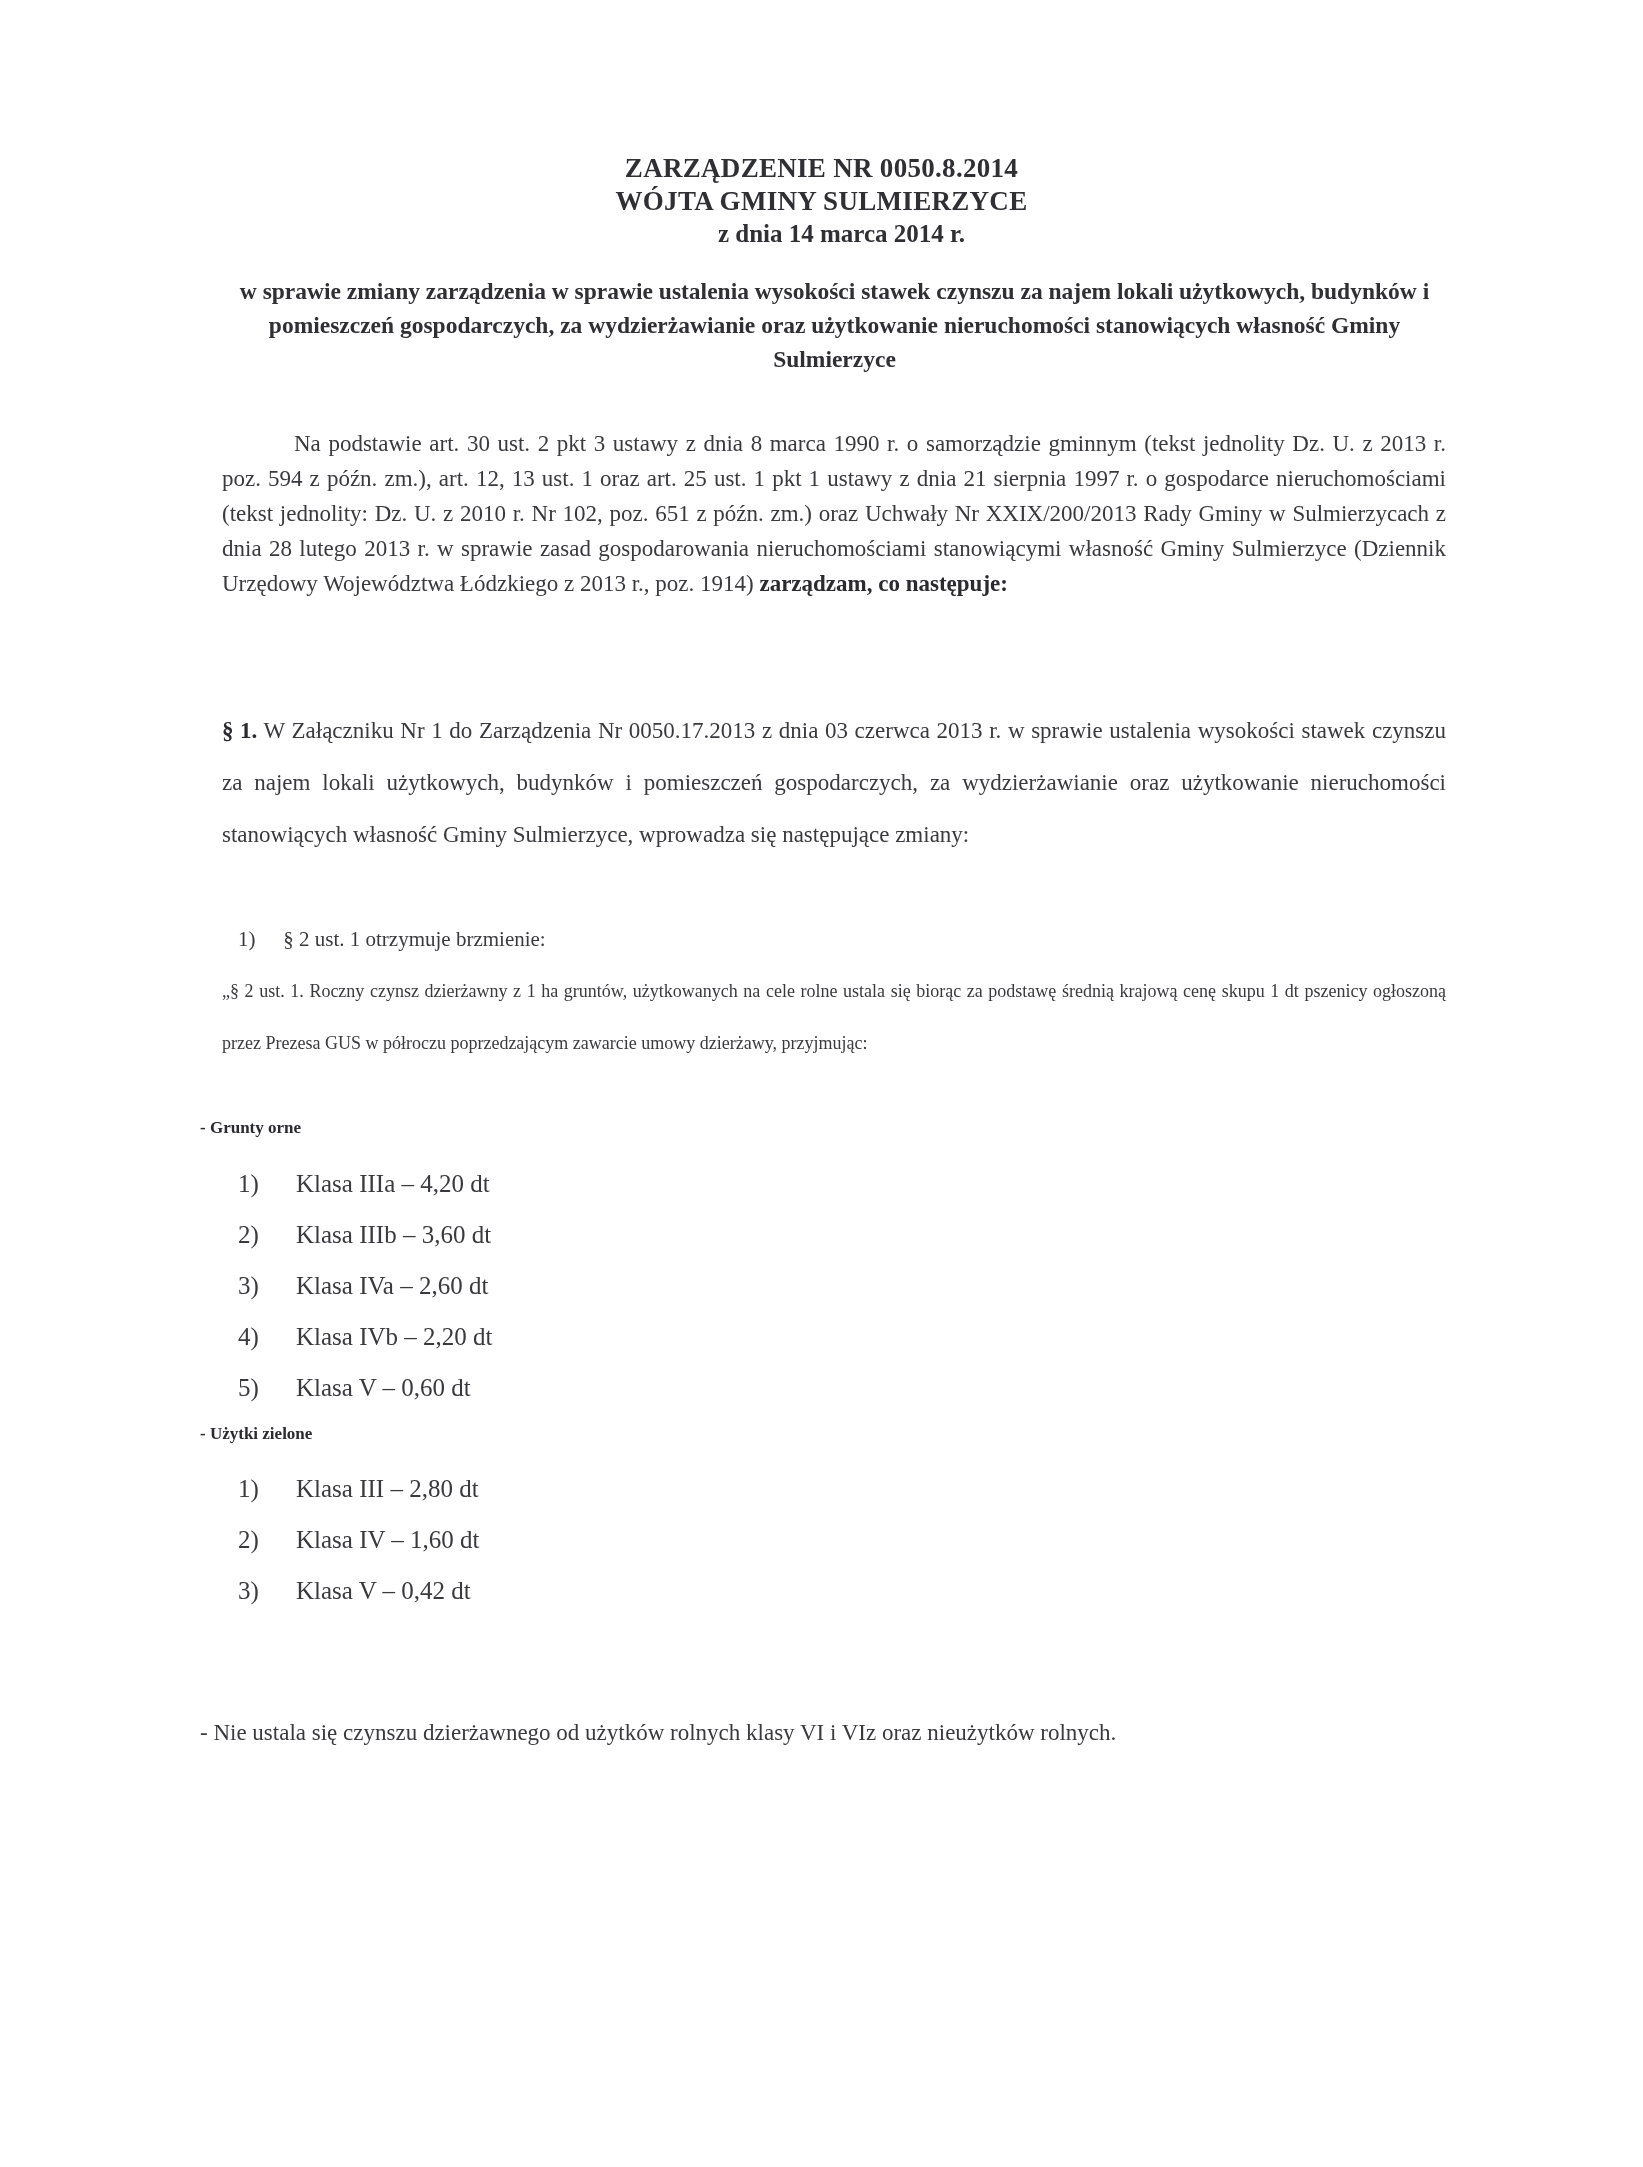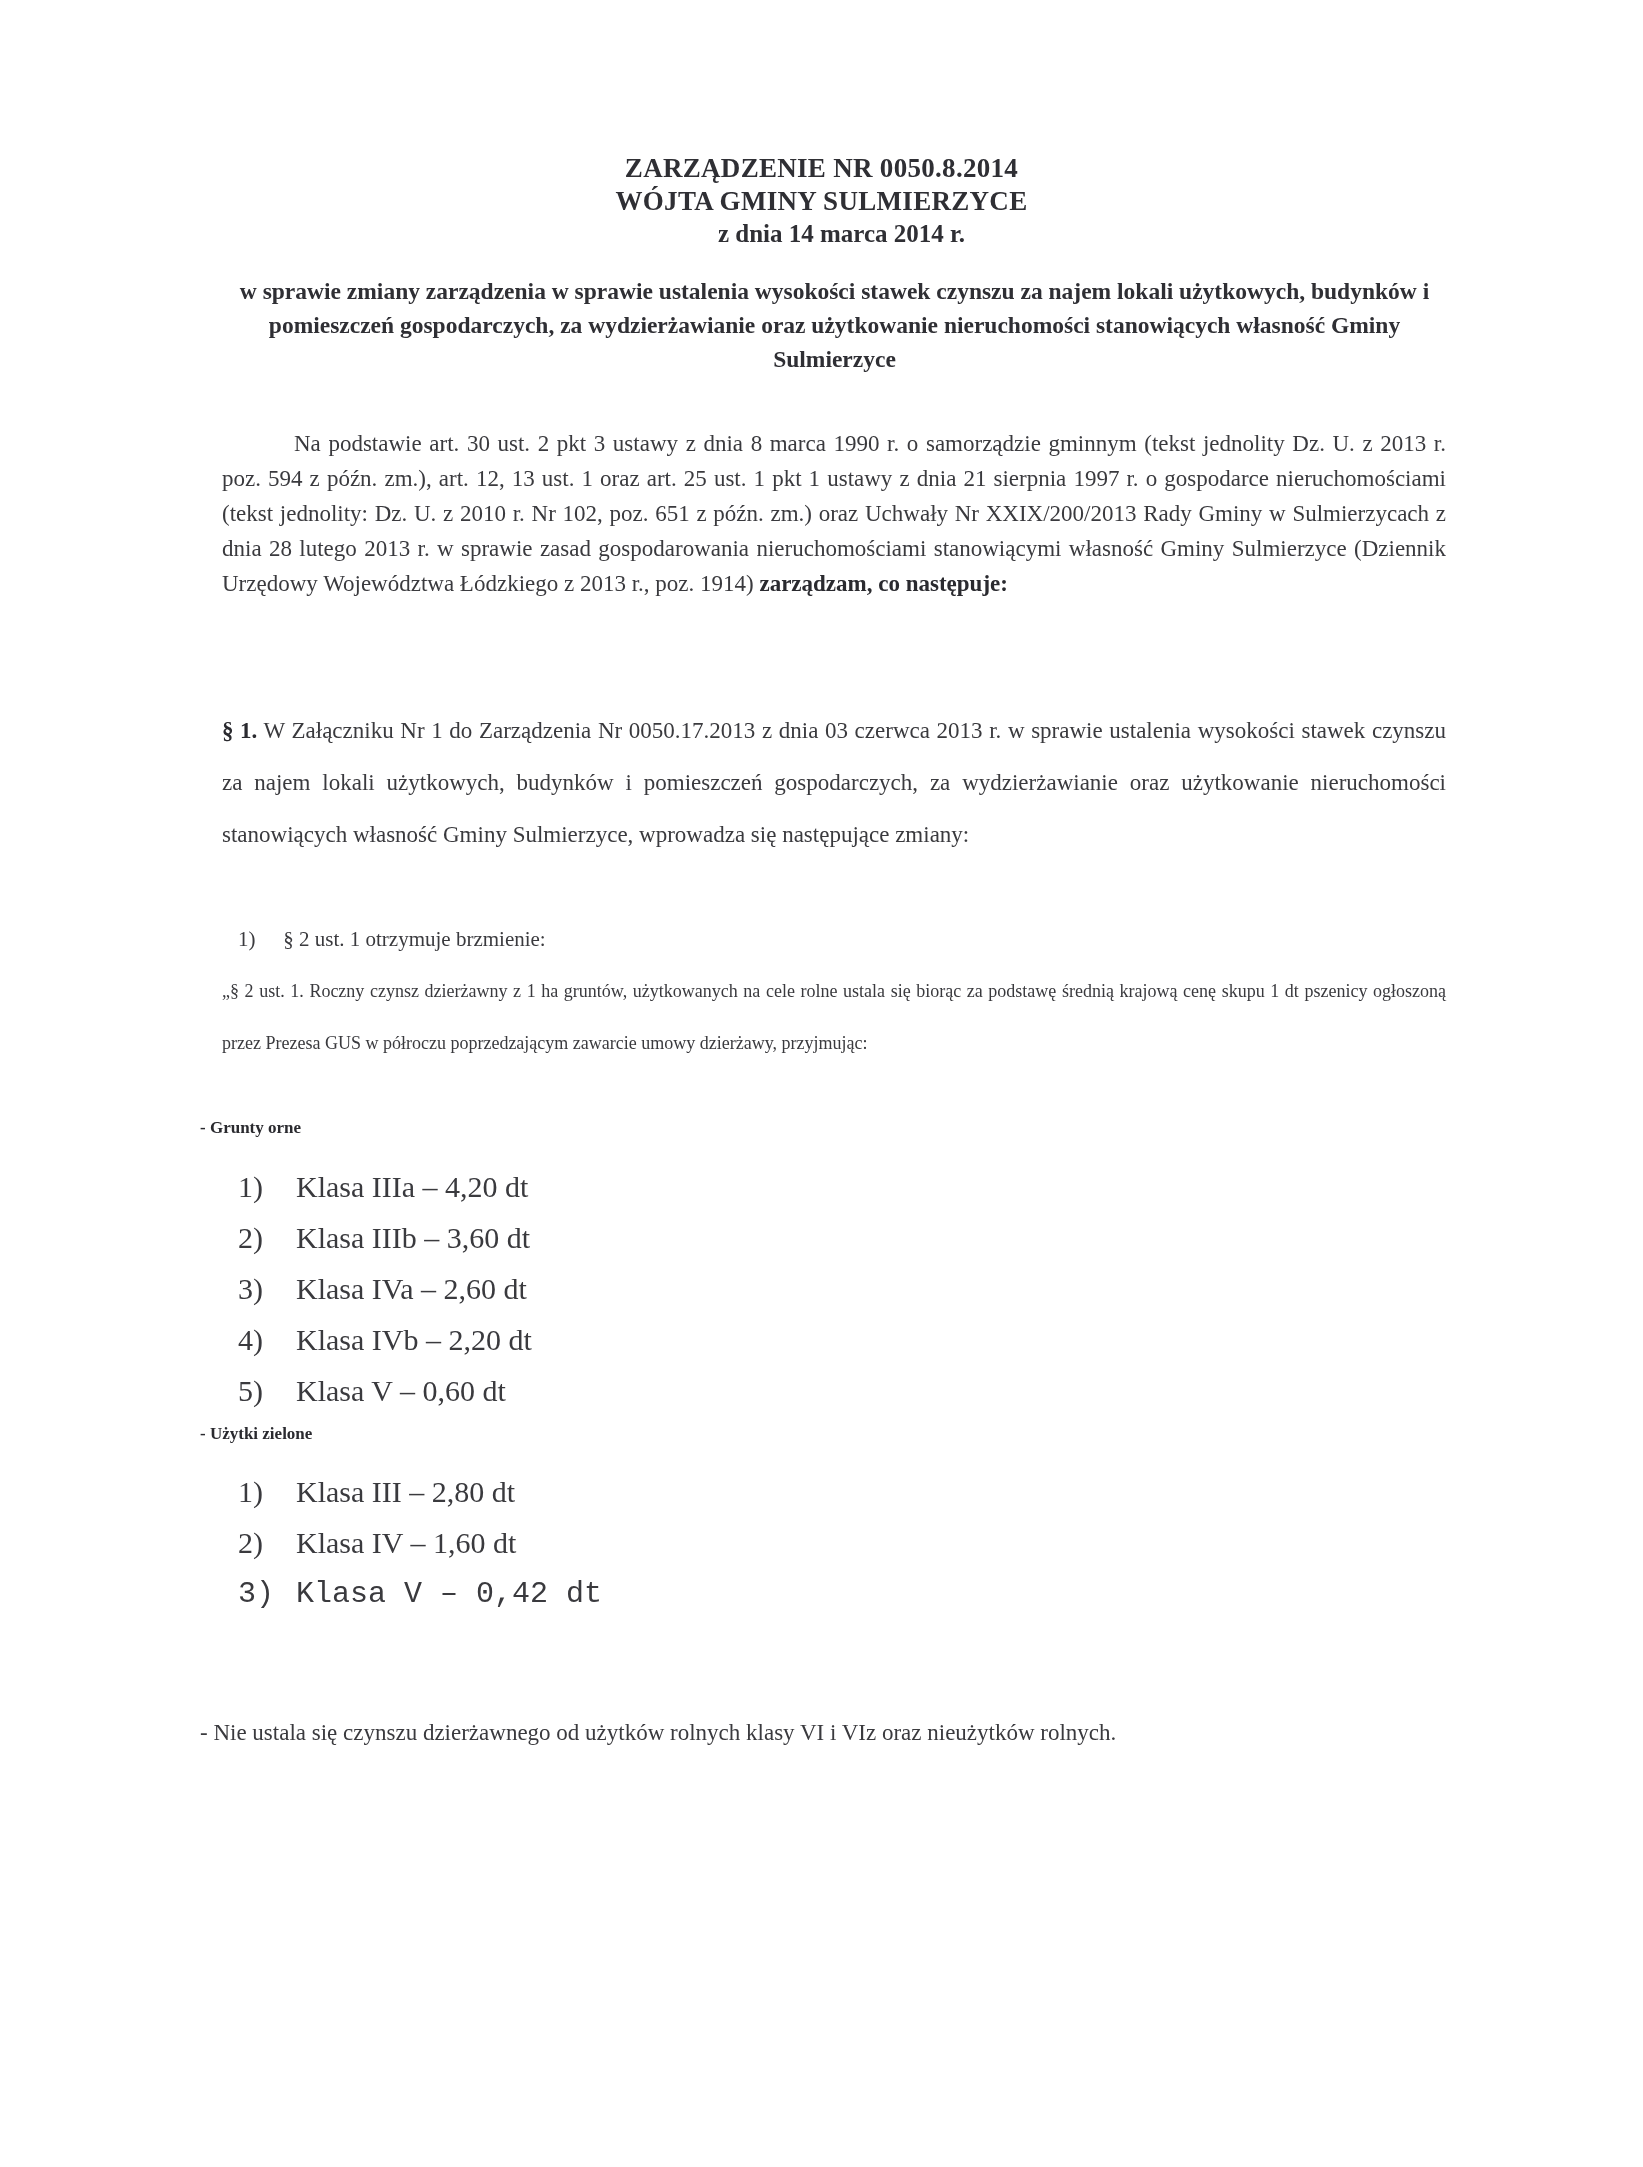--- a/index.html
+++ b/index.html
@@ -14,21 +14,21 @@
   .header .l3 { font-size: 25px; line-height: 32px; padding-left: 40px; }
   .subject { position: absolute; top: 274px; left: 222px; width: 1225px; text-align: center; font-weight: bold; font-size: 23.5px; line-height: 34px; color: #2f2f34; }
   .basis { position: absolute; top: 426px; left: 222px; width: 1224px; font-size: 23px; line-height: 35px; text-align: justify; text-indent: 72px; }
   .basis b { color: #2a2a2f; }
   .sec1 { position: absolute; top: 705px; left: 222px; width: 1224px; font-size: 23px; line-height: 52px; text-align: justify; }
   .sec1 b { color: #2a2a2f; }
   .item { position: absolute; left: 222px; font-size: 21px; line-height: 52px; white-space: nowrap; }
   .item .num { display: inline-block; width: 40px; }
   .quote { position: absolute; left: 222px; width: 1224px; font-size: 18px; line-height: 52px; text-align: justify; }
   .group-title { position: absolute; left: 200px; font-size: 17px; font-weight: bold; color: #2a2a2f; }
-  .cls { position: absolute; left: 238px; font-size: 30px; white-space: nowrap; }
+  .cls { position: absolute; left: 238px; font-size: 25px; white-space: nowrap; }
   .cls .num { display: inline-block; width: 58px; }
   .note { position: absolute; left: 200px; top: 1720px; font-size: 23px; white-space: nowrap; }
 </style>
 </head>
 <body>
 
 <div class="page">
 
   <div class="header">
     <div class="l1">ZARZĄDZENIE NR 0050.8.2014</div>
@@ -52,16 +52,16 @@
   <div class="group-title" style="top: 1118px;">- Grunty orne</div>
   <div class="cls" style="top: 1170px;"><span class="num">1)</span><span>Klasa IIIa – 4,20 dt</span></div>
   <div class="cls" style="top: 1221px;"><span class="num">2)</span><span>Klasa IIIb – 3,60 dt</span></div>
   <div class="cls" style="top: 1272px;"><span class="num">3)</span><span>Klasa IVa – 2,60 dt</span></div>
   <div class="cls" style="top: 1323px;"><span class="num">4)</span><span>Klasa IVb – 2,20 dt</span></div>
   <div class="cls" style="top: 1374px;"><span class="num">5)</span><span>Klasa V – 0,60 dt</span></div>
 
   <div class="group-title" style="top: 1424px;">- Użytki zielone</div>
   <div class="cls" style="top: 1475px;"><span class="num">1)</span><span>Klasa III – 2,80 dt</span></div>
   <div class="cls" style="top: 1526px;"><span class="num">2)</span><span>Klasa IV – 1,60 dt</span></div>
-  <div class="cls" style="top: 1577px; font-family: Liberation Mono, monospace;"><span class="num">3)</span><span>Klasa V – 0,42 dt</span></div>
+  <div class="cls" style="top: 1577px;"><span class="num">3)</span><span>Klasa V – 0,42 dt</span></div>
 
   <div class="note">- Nie ustala się czynszu dzierżawnego od użytków rolnych klasy VI i VIz oraz nieużytków rolnych.</div>
 </div>
 
 </body></html>

